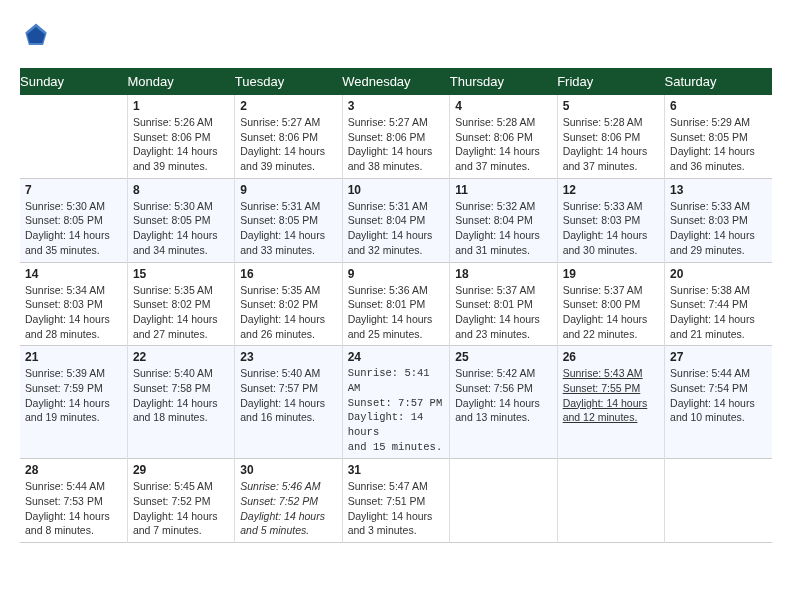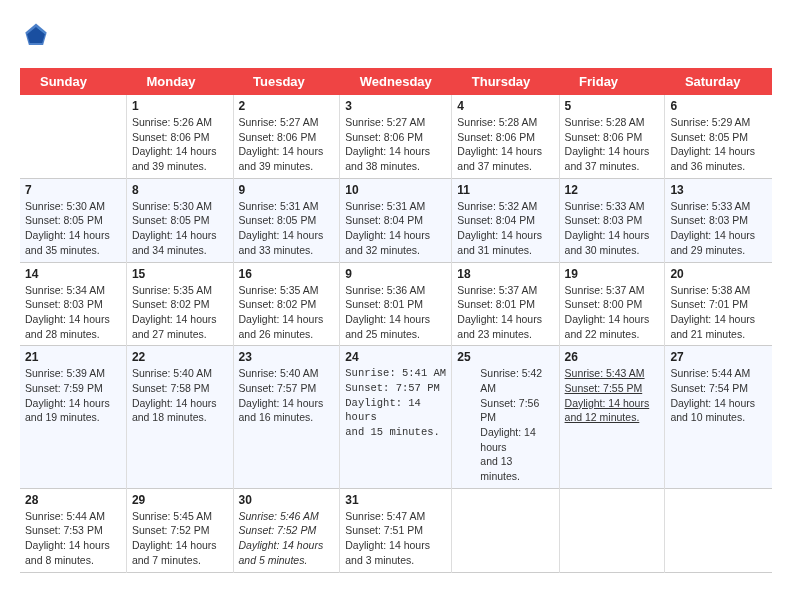--- a/index.html
+++ b/index.html
@@ -44,26 +44,26 @@
     .location {
       font-size: 16px;
       color: #444;
     }
     table {
       width: 100%;
       border-collapse: collapse;
       font-size: 11px;
     }
     thead tr th {
-      background-color: #ef4444;
+      background-color: #14532d;
       color: #fff;
-      padding: 6px 20px;
+      padding: 6px 0;
       text-align: left;
       font-size: 13px;
-      font-weight: bold;
+      font-weight: normal;
     }
     tbody tr {
       border-bottom: 1px solid #ccc;
     }
     tbody tr:nth-child(even) {
       background-color: #f5f8ff;
     }
     tbody tr:nth-child(odd) {
       background-color: #ffffff;
     }
@@ -256,21 +256,21 @@
         <td>
           <div class="day-number">19</div>
           <div class="day-info" style="white-space: pre-line;">Sunrise: 5:37 AM
 Sunset: 8:00 PM
 Daylight: 14 hours
 and 22 minutes.</div>
         </td>
         <td>
           <div class="day-number">20</div>
           <div class="day-info" style="white-space: pre-line;">Sunrise: 5:38 AM
-Sunset: 7:01 PM
+Sunset: 7:44 PM
 Daylight: 14 hours
 and 21 minutes.</div>
         </td>
       </tr>
       <tr>
         <td>
           <div class="day-number">21</div>
           <div class="day-info" style="white-space: pre-line;">Sunrise: 5:39 AM
 Sunset: 7:59 PM
 Daylight: 14 hours
@@ -292,21 +292,21 @@
         </td>
         <td>
           <div class="day-number">24</div>
           <div class="day-info" style="white-space: pre-line; font-family: Liberation Mono, monospace;">Sunrise: 5:41 AM
 Sunset: 7:57 PM
 Daylight: 14 hours
 and 15 minutes.</div>
         </td>
         <td>
           <div class="day-number">25</div>
-          <div class="day-info" style="white-space: pre-line; margin-left: 23px;">Sunrise: 5:42 AM
+          <div class="day-info" style="white-space: pre-line;">Sunrise: 5:42 AM
 Sunset: 7:56 PM
 Daylight: 14 hours
 and 13 minutes.</div>
         </td>
         <td>
           <div class="day-number">26</div>
           <div class="day-info" style="white-space: pre-line; text-decoration: underline;">Sunrise: 5:43 AM
 Sunset: 7:55 PM
 Daylight: 14 hours
 and 12 minutes.</div>

